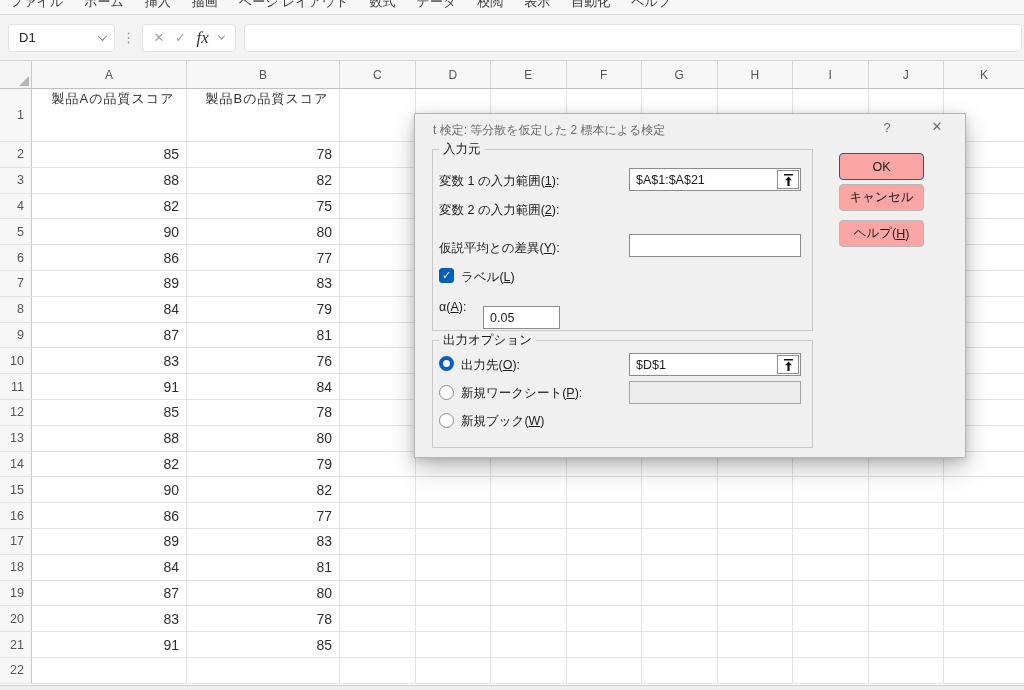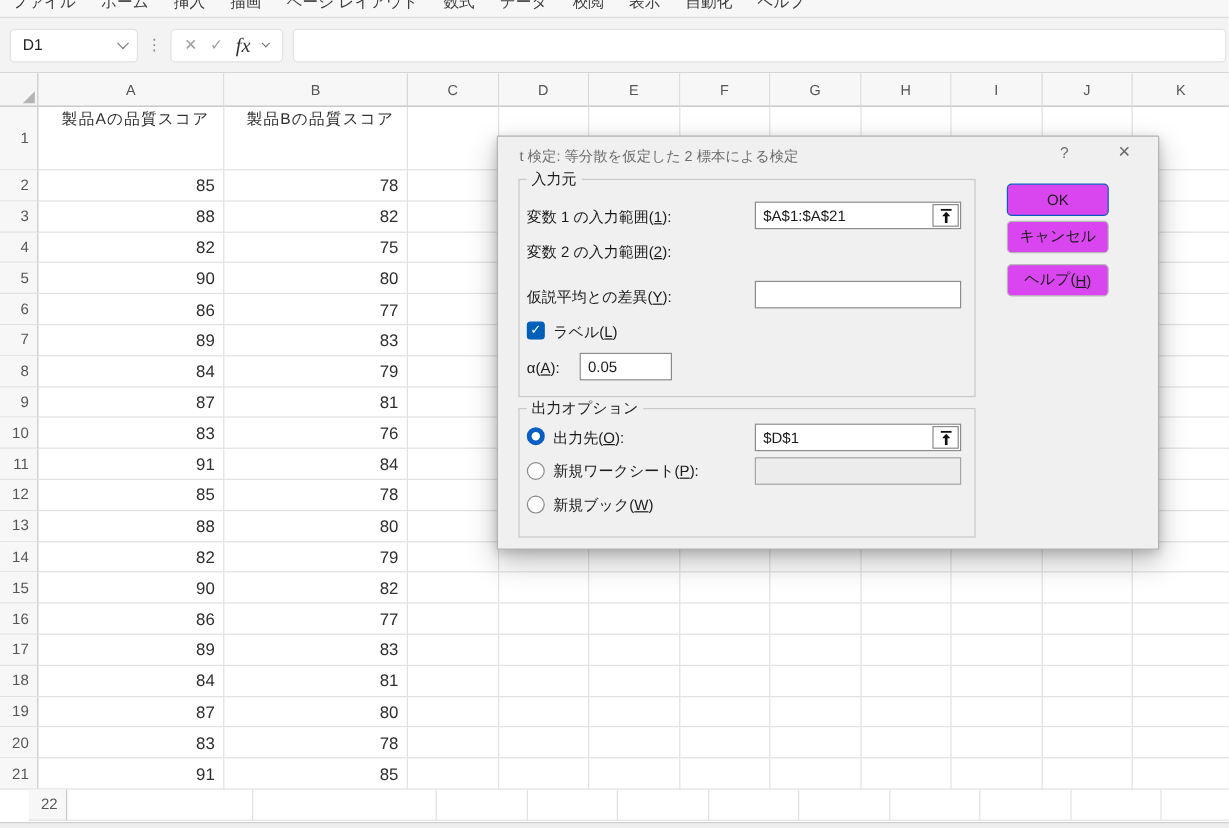--- a/index.html
+++ b/index.html
@@ -67,21 +67,21 @@
   .fld { position:absolute; width:172px; height:23px; background:#fff; border:1px solid #8b8b8b;
     display:flex; align-items:center; padding:0 6px; font-size:12.5px; color:#1b1b1b; }
   .fld.disabled { background:#ececec; border-color:#a6a6a6; }
   .rangebtn { position:absolute; right:1px; top:1px; bottom:1px; width:22px; background:#fff;
     border:1px solid #8b8b8b; display:flex; align-items:center; justify-content:center; }
   .cb { position:absolute; width:15px; height:15px; background:#005fb8; border:1px solid #005fb8;
     border-radius:3px; color:#fff; font-size:11px; line-height:13px; text-align:center; }
   .radio { position:absolute; width:15px; height:15px; border-radius:50%; background:#fff; }
   .radio.sel { border:4.5px solid #0a5dc2; }
   .radio.unsel { border:1px solid #8b8b8b; }
-  .btn { position:absolute; width:85px; height:27px; background:#d946ef; border:1px solid #b8b8b8;
+  .btn { position:absolute; width:85px; height:27px; background:#fca5a5; border:1px solid #b8b8b8;
     border-radius:4px; display:flex; align-items:center; justify-content:center;
     font-size:12.5px; color:#1b1b1b; }
   .btn.default { border:1px solid #0a5dc2; }
   .rp-icon { display:block; }
 </style>
 </head>
 <body>
 
 <div class="tabs">
   <div class="tabs-inner" id="tabs-inner">
@@ -425,21 +425,21 @@
       <div class="c w-n"></div>
       <div class="c w-n"></div>
       <div class="c w-n"></div>
       <div class="c w-n"></div>
       <div class="c w-n"></div>
       <div class="c w-n"></div>
       <div class="c w-n"></div>
       <div class="c w-n"></div>
       <div class="c w-k"></div>
     </div>
-    <div class="srow" style="height: 25.8px; margin-left: 24px;">
+    <div class="srow" style="height: 25.8px;">
       <div class="c rh w-rh">22</div>
       <div class="c num w-a"></div>
       <div class="c num w-b"></div>
       <div class="c w-n"></div>
       <div class="c w-n"></div>
       <div class="c w-n"></div>
       <div class="c w-n"></div>
       <div class="c w-n"></div>
       <div class="c w-n"></div>
       <div class="c w-n"></div>
@@ -477,21 +477,21 @@
   <div class="fld" style="left:214px; top:120px;">
     <span></span>
   </div>
   <span class="cb" style="left:24px; top:154px;"><span>✓</span></span>
   <div class="dlbl" style="left:46px; top:155px;">
     <span>ラベル(</span><span class="k">L</span><span>)</span>
   </div>
   <div class="dlbl" style="left:24px; top:186px;">
     <span>α(</span><span class="k">A</span><span>):</span>
   </div>
-  <div class="fld" style="left:68px; top:180px; width:77px;">
+  <div class="fld" style="left:68px; top:192px; width:77px;">
     <span>0.05</span>
   </div>
 
   <div class="grp" style="left:17px; top:226px; width:381px; height:108px;padding-left:32px;">
     <span class="grp-legend">出力オプション</span>
   </div>
   <span class="radio sel" style="left:24px; top:242px;"></span>
   <div class="dlbl" style="left:46px; top:243px;">
     <span>出力先(</span><span class="k">O</span><span>):</span>
   </div>

